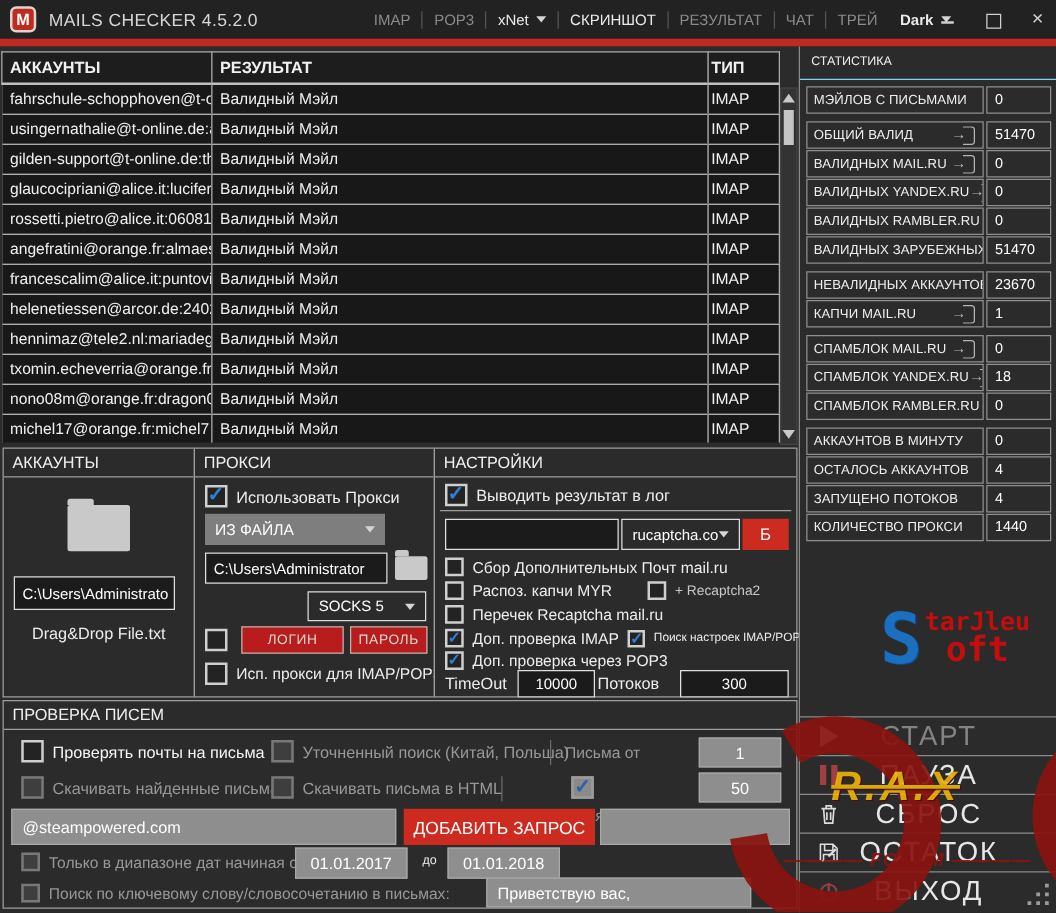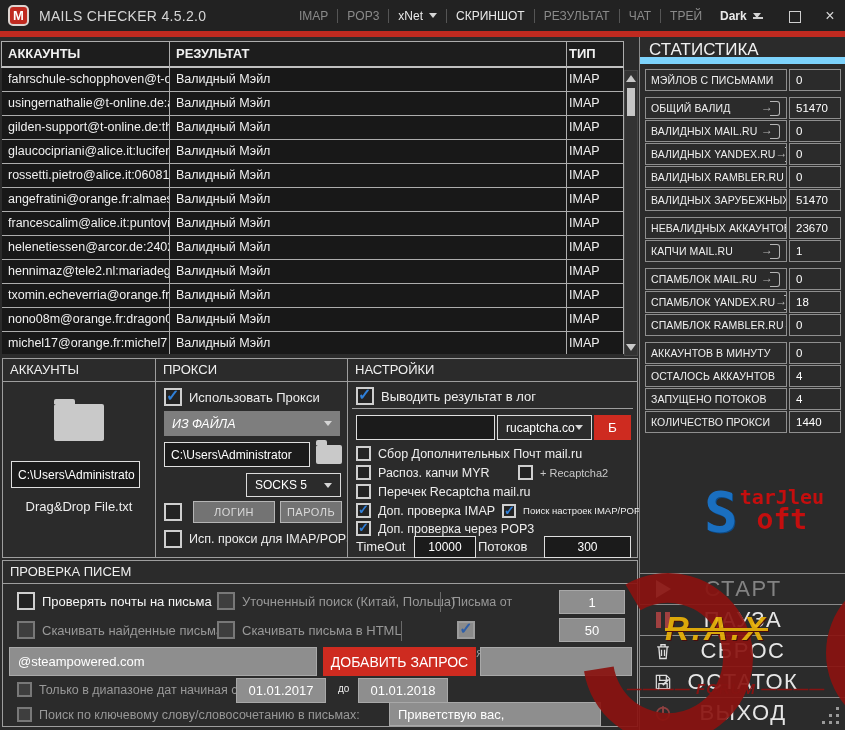--- a/index.html
+++ b/index.html
@@ -49,21 +49,21 @@
   .folder::before { content:""; position:absolute; top:-5px; left:0; width:42%; height:5px; background:#c9c9c9; border-radius:2px 2px 0 0; }
   .folder-big { width:50px; height:37px; margin:22px auto 0; }
   .folder-small { width:26px; height:19px; flex:none; }
 
   .in-dark { background:#1b1b1b; border:1px solid #dfdfdf; color:#fff; font-size:12px; display:flex; align-items:center; padding:0 6px; white-space:nowrap; overflow:hidden; }
   .in-gray { background:#8e8e8e; border:1px solid #a8a8a8; color:#fff; font-size:13px; display:flex; align-items:center; justify-content:center; white-space:nowrap; overflow:hidden; }
   .dd-gray { background:#7e7e7e; color:#fff; font-size:12.5px; display:flex; align-items:center; padding:0 8px; }
   .dd-dark { background:#2b2b2b; border:1px solid #dcdcdc; color:#fff; font-size:12px; display:flex; align-items:center; padding:0 8px; }
   .dd-gray .caret-down, .dd-dark .caret-down { margin-left:auto; }
   .btn-red { background:#ce2b20; color:#fff; display:flex; align-items:center; justify-content:center; font-size:13.5px; }
-  .btn-outline { background:#737373; border:1px solid #b5b5b5; color:#d9d9d9; font-size:11px; display:flex; align-items:center; justify-content:center; letter-spacing:.5px; }
+  .btn-outline { background:#b91c1c; border:1px solid #b5b5b5; color:#d9d9d9; font-size:11px; display:flex; align-items:center; justify-content:center; letter-spacing:.5px; }
 
   .cb { width:18px; height:18px; border:2px solid #cfcfcf; background:#232323; position:relative; flex:none; display:inline-block; }
   .cb.small { width:15px; height:15px; }
   .cb.dim { border-color:#787878; background:#3e3e3e; }
   .cb.graybg { border-color:#9c9c9c; background:#8a8a8a; }
   .cb.checked::after { content:"\2713"; position:absolute; left:0px; top:-4px; color:#2f7fd8; font-size:16px; font-weight:bold; }
   .cb.small.checked::after { font-size:13px; top:-3px; }
   .cb.graybg.checked::after { color:#2f5fa8; }
 
   .cbrow { display:flex; align-items:center; gap:7px; }
@@ -72,21 +72,21 @@
   .lbl.tiny { font-size:9.5px; }
 
   .abs { position:absolute; }
 
   
   .mailcheck { position:absolute; left:2px; top:560px; width:636px; height:167px; border:1px solid #9e9e9e; background:#2b2b2b; z-index:1; }
   .vsep { width:1px; height:20px; background:#6a6a6a; }
 
   
   .stats { position:absolute; left:639px; top:37px; width:206px; height:693px; border-left:1px solid #8a8a8a; background:#2b2b2b; z-index:2; }
-  .statshead { height:27px; line-height:26px; padding-left:9px; font-size:17px; color:#f0f0f0; border-bottom:7px solid #7dd3fc; margin-bottom:5px; }
+  .statshead { height:27px; line-height:26px; padding-left:9px; font-size:10px; color:#f0f0f0; border-bottom:1px solid #7dd3fc; margin-bottom:5px; }
   .srow { display:flex; height:22px; margin:0 4px 1px 5px; }
   .srow.gap-before { margin-top:6px; }
   .slabel { flex:1; border:1px solid #8f8f8f; display:flex; align-items:center; padding:0 5px; font-size:10.5px; color:#efefef; letter-spacing:.1px; white-space:nowrap; overflow:hidden; }
   .sval { width:52px; flex:none; border:1px solid #8f8f8f; margin-left:2px; display:flex; align-items:center; padding:0 6px; font-size:11.5px; color:#fff; }
   .exp { width:20px; height:15px; margin-left:auto; position:relative; flex:none; }
   .exp .br { position:absolute; right:1px; top:0; width:10px; height:100%; border:1px solid #b5b5b5; border-left:none; border-radius:0 3px 3px 0; }
   .exp .ar::before { content:"\2192"; position:absolute; left:0; top:-1px; font-size:12px; color:#b5b5b5; line-height:15px; }
 
   
   .softlogo { position:absolute; left:64px; top:450px; display:flex; font-family:"DejaVu Sans Mono", monospace; font-weight:bold; }
@@ -247,21 +247,21 @@
       <div class="in-dark abs" style="left:8px; top:102px; width:129px; height:27px;">C:\Users\Administrato</div>
       <div class="lbl abs" style="left:0; top:140px; width:100%; text-align:center; font-size:13px;">Drag&amp;Drop File.txt</div>
     </div>
 
     <div class="panel p-proxy">
       <div class="phead">ПРОКСИ</div>
       <div class="cbrow abs" style="left:8px; top:29px;">
         <span class="cb checked"></span>
         <span class="lbl" style="font-size:13px;">Использовать Прокси</span>
       </div>
-      <div class="dd-gray abs" style="left:8px; top:52px; width:176px; height:25px;font-style:italic;">
+      <div class="dd-gray abs" style="left:8px; top:52px; width:144px; height:25px;">
         <span>ИЗ ФАЙЛА</span>
           <span class="caret-down"></span>
       </div>
       <div class="in-dark abs" style="left:8px; top:83px; width:146px; height:25px;">C:\Users\Administrator</div>
       <div class="folder folder-small abs" style="left:160px; top:86px;"></div>
       <div class="dd-dark abs" style="left:90px; top:114px; width:95px; height:24px;">
         <span>SOCKS 5</span>
           <span class="caret-down"></span>
       </div>
       <div class="cbrow abs" style="left:8px; top:144px;">

